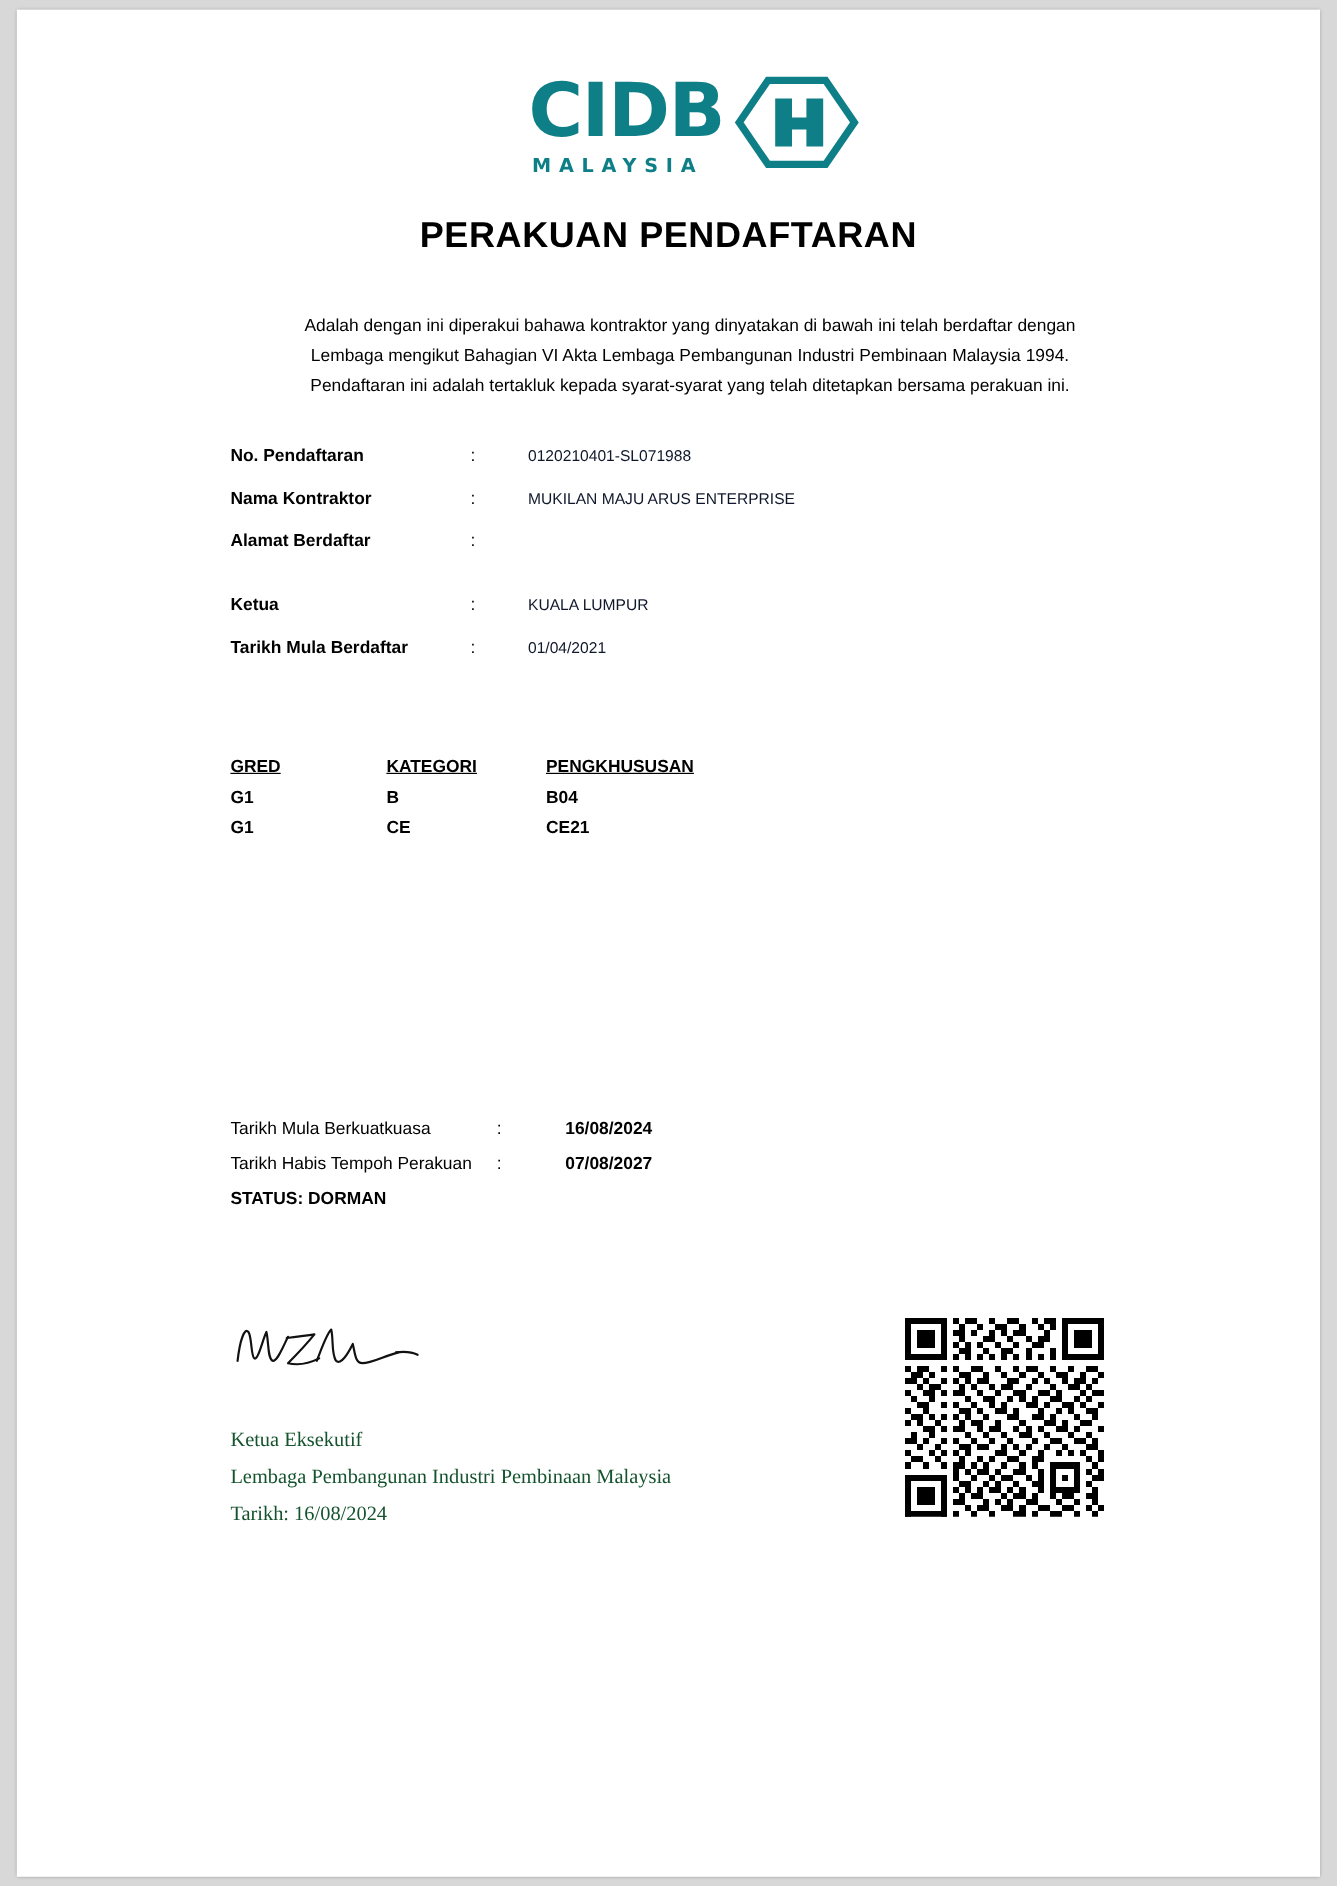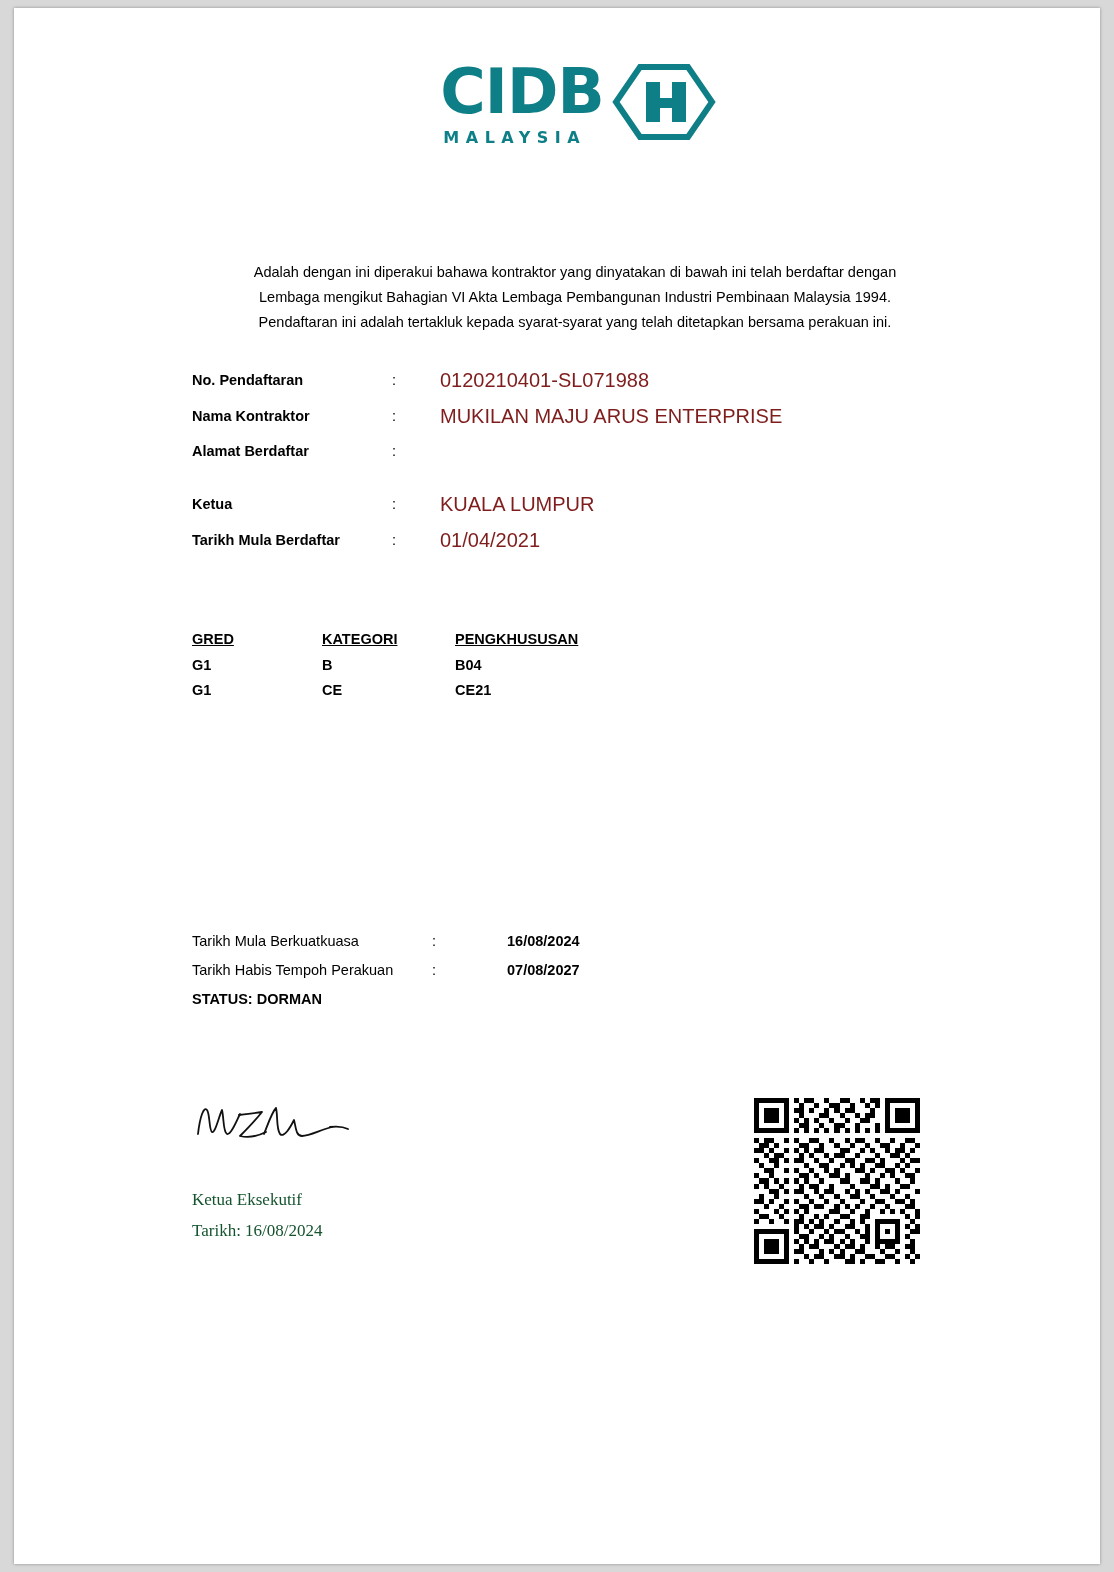--- a/index.html
+++ b/index.html
@@ -112,22 +112,22 @@
     color: #000;
     line-height: 22px;
   }
   .field-colon {
     width: 48px;
     font-size: 14.5px;
     color: #000;
     line-height: 22px;
   }
   .field-value {
-    font-size: 20px;
-    color: #7f1d1d;
+    font-size: 13px;
+    color: #0f172a;
     line-height: 24px;
   }
   .field-value .line { white-space: pre; }
   .gap-row { height: 18px; }
 
   
   .grade-table {
     position: absolute;
     left: 178px;
     top: 623px;
@@ -157,21 +157,20 @@
     position: absolute;
     left: 178px;
     top: 925px;
     font-size: 14.5px;
     color: #000;
   }
   .validity-row {
     display: flex;
     align-items: flex-end;
     margin-bottom: 13px;
-    gap: 18px;
   }
   .validity-label { width: 222px; }
   .validity-colon { width: 57px; }
   .validity-value { font-weight: bold; }
   .status-line {
     font-weight: bold;
     font-size: 14.5px;
     margin-top: 2px;
   }
 
@@ -218,20 +217,21 @@
             <path d="M30 5 L78 5 L102 40 L78 75 L30 75 L6 40 Z"></path>
           </g>
           <g fill="#0e7f86">
             <path d="M36 20 L50 20 L50 36 L62 36 L62 20 L76 20 L76 60 L62 60 L62 46 L50 46 L50 60 L36 60 Z"></path>
           </g>
         </svg>
       </div>
     </div>
   </div>
 
+  <div class="doc-title">PERAKUAN PENDAFTARAN</div>
 
   <div class="intro">
     <div>Adalah dengan ini diperakui bahawa kontraktor yang dinyatakan di bawah ini telah berdaftar dengan</div>
     <div>Lembaga mengikut Bahagian VI Akta Lembaga Pembangunan Industri Pembinaan Malaysia 1994.</div>
     <div>Pendaftaran ini adalah tertakluk kepada syarat-syarat yang telah ditetapkan bersama perakuan ini.</div>
   </div>
 
   <div class="fields">
 
     <div class="field-row">
@@ -309,20 +309,21 @@
         <path d="M6 40 C8 22, 12 12, 15 16 C18 20, 17 36, 20 38 C23 40, 27 22, 30 16 C32 24, 31 38, 35 40 C39 41, 44 28, 48 20"></path>
         <path d="M47 21 C55 20, 63 19, 70 18 C62 28, 54 36, 48 42 C56 44, 66 42, 74 38"></path>
         <path d="M72 40 C76 30, 80 18, 84 14 C86 22, 84 34, 88 40 C92 44, 98 34, 102 26 C104 34, 104 42, 110 42 C118 42, 128 36, 140 33"></path>
         <path d="M138 33 C146 32, 152 33, 156 35"></path>
       </g>
     </svg>
   </div>
 
   <div class="sign-block">
     <div>Ketua Eksekutif</div>
+    <div>Lembaga Pembangunan Industri Pembinaan Malaysia</div>
     <div>Tarikh: 16/08/2024</div>
   </div>
 
   <div class="qr">
     <svg width="166" height="166" viewBox="0 0 33 33" shape-rendering="crispEdges" xmlns="http://www.w3.org/2000/svg">
       <rect width="33" height="33" fill="#ffffff"></rect>
       <g fill="#000000">
 
         <rect x="0" y="0" width="7" height="1"></rect>
           <rect x="0" y="6" width="7" height="1"></rect>

